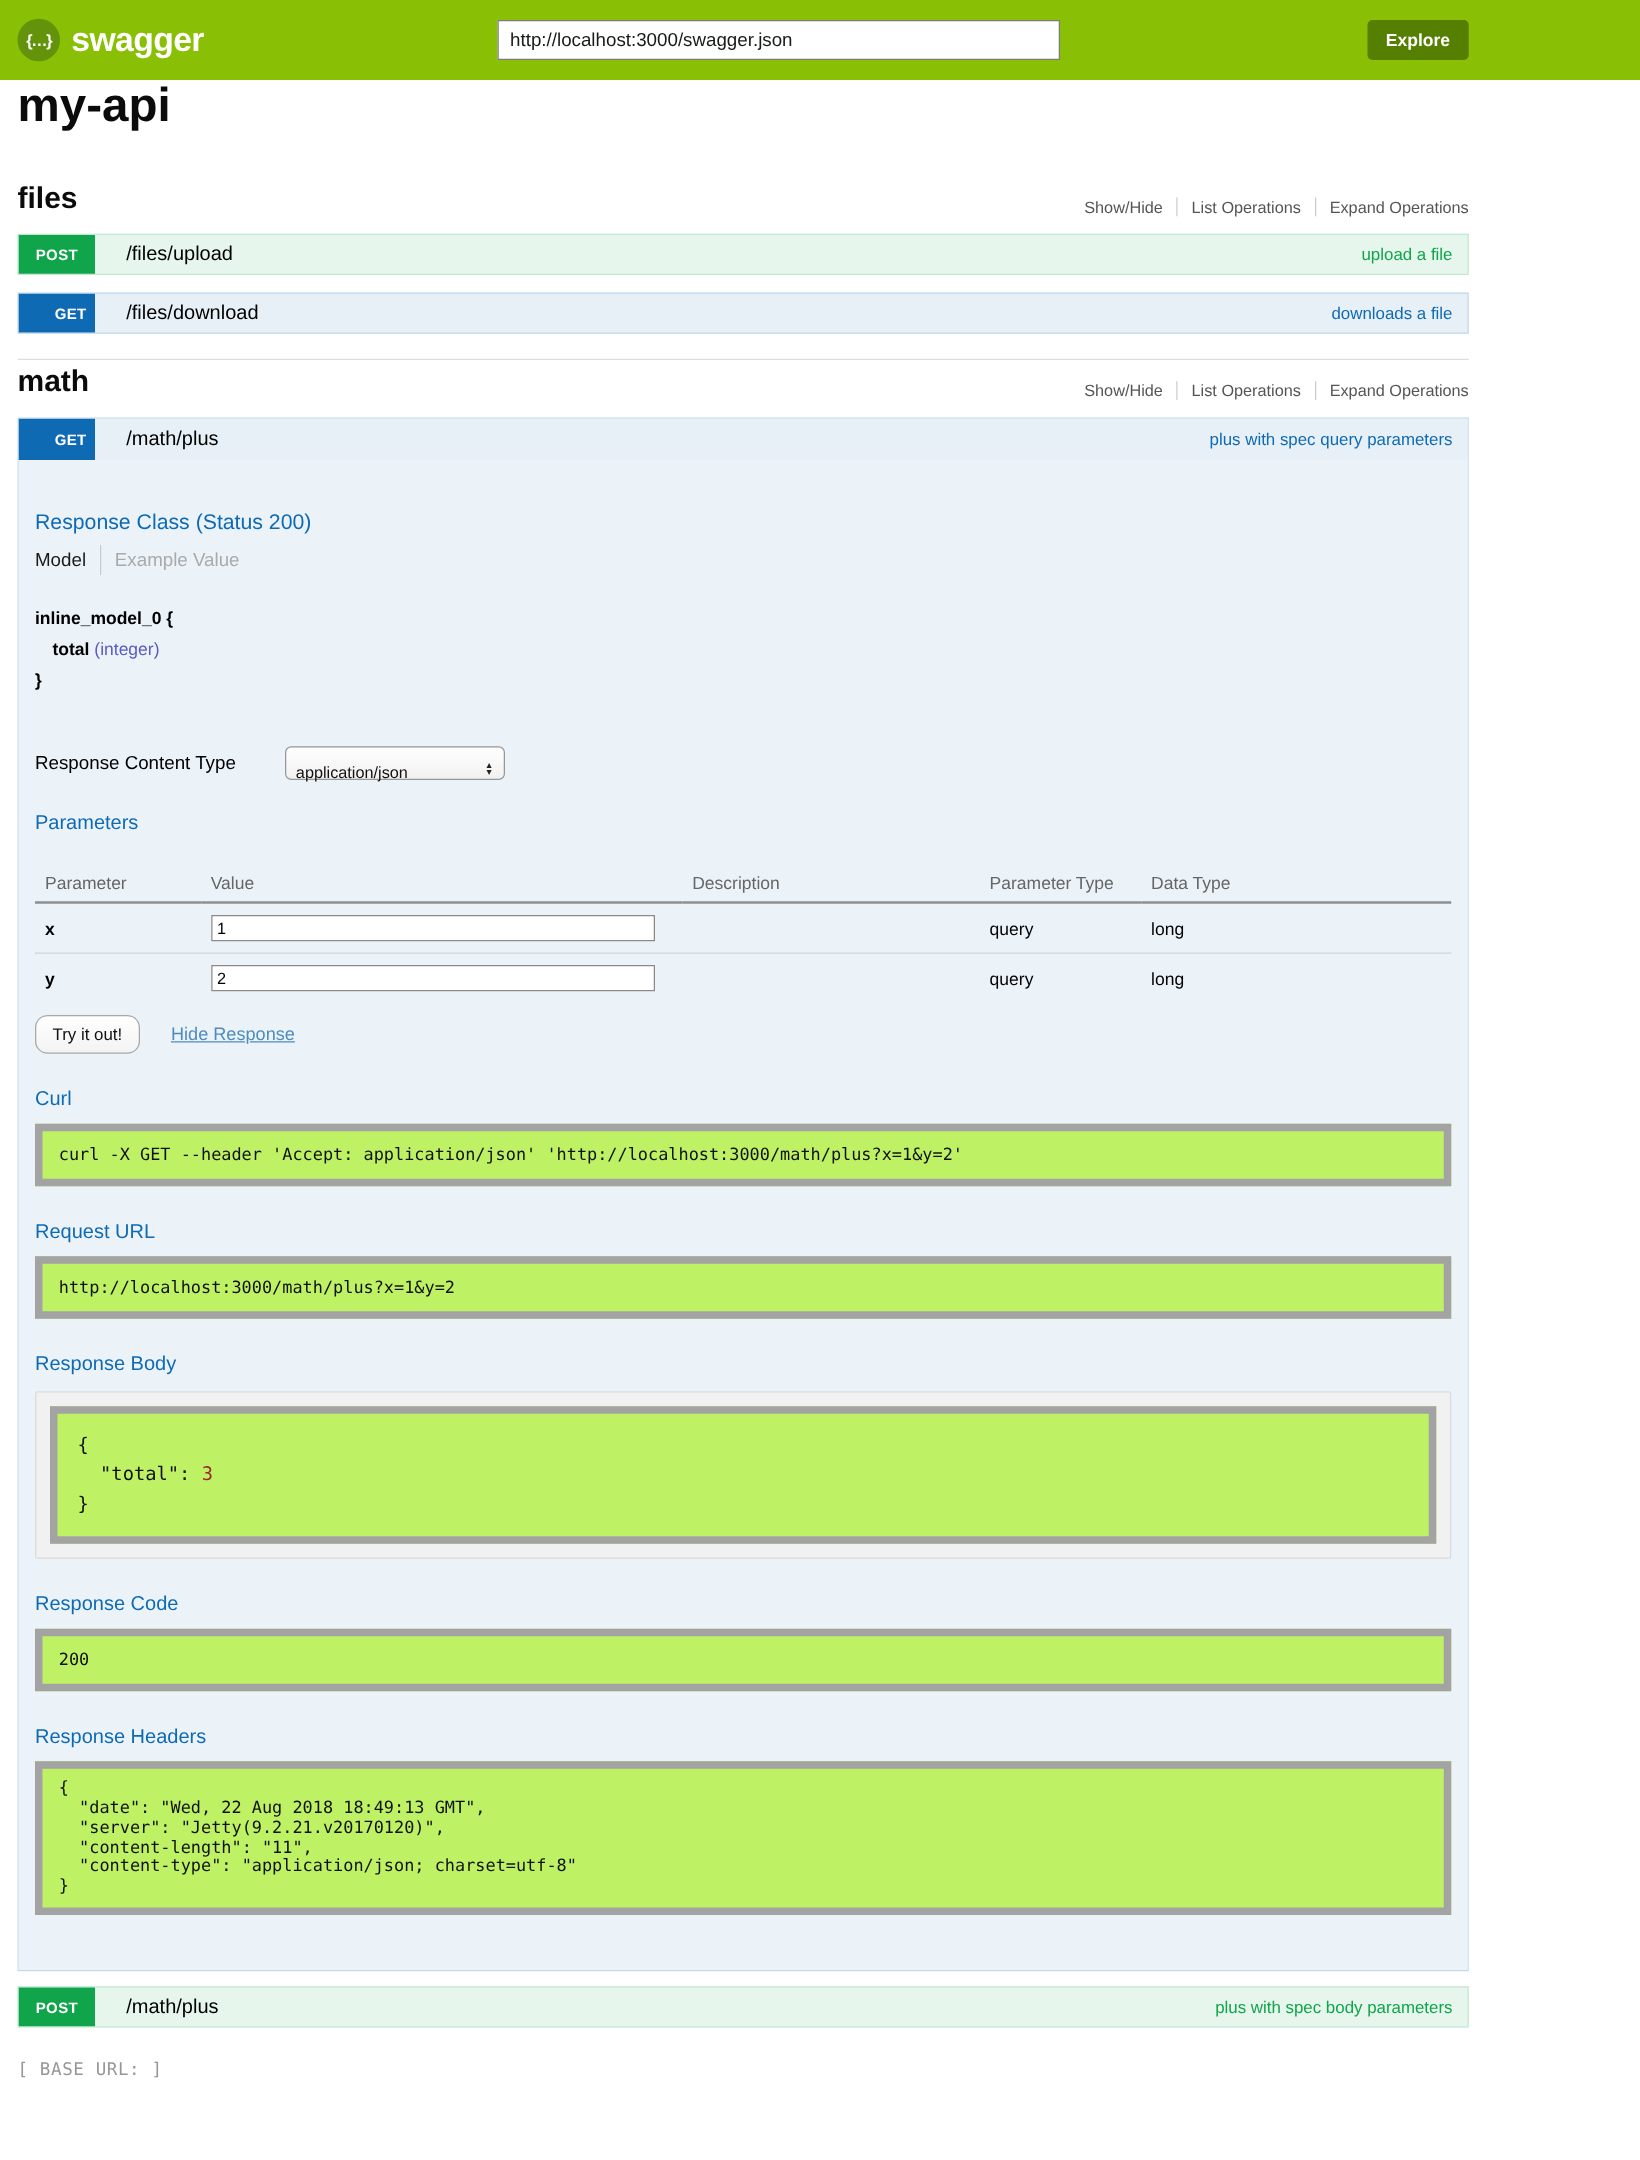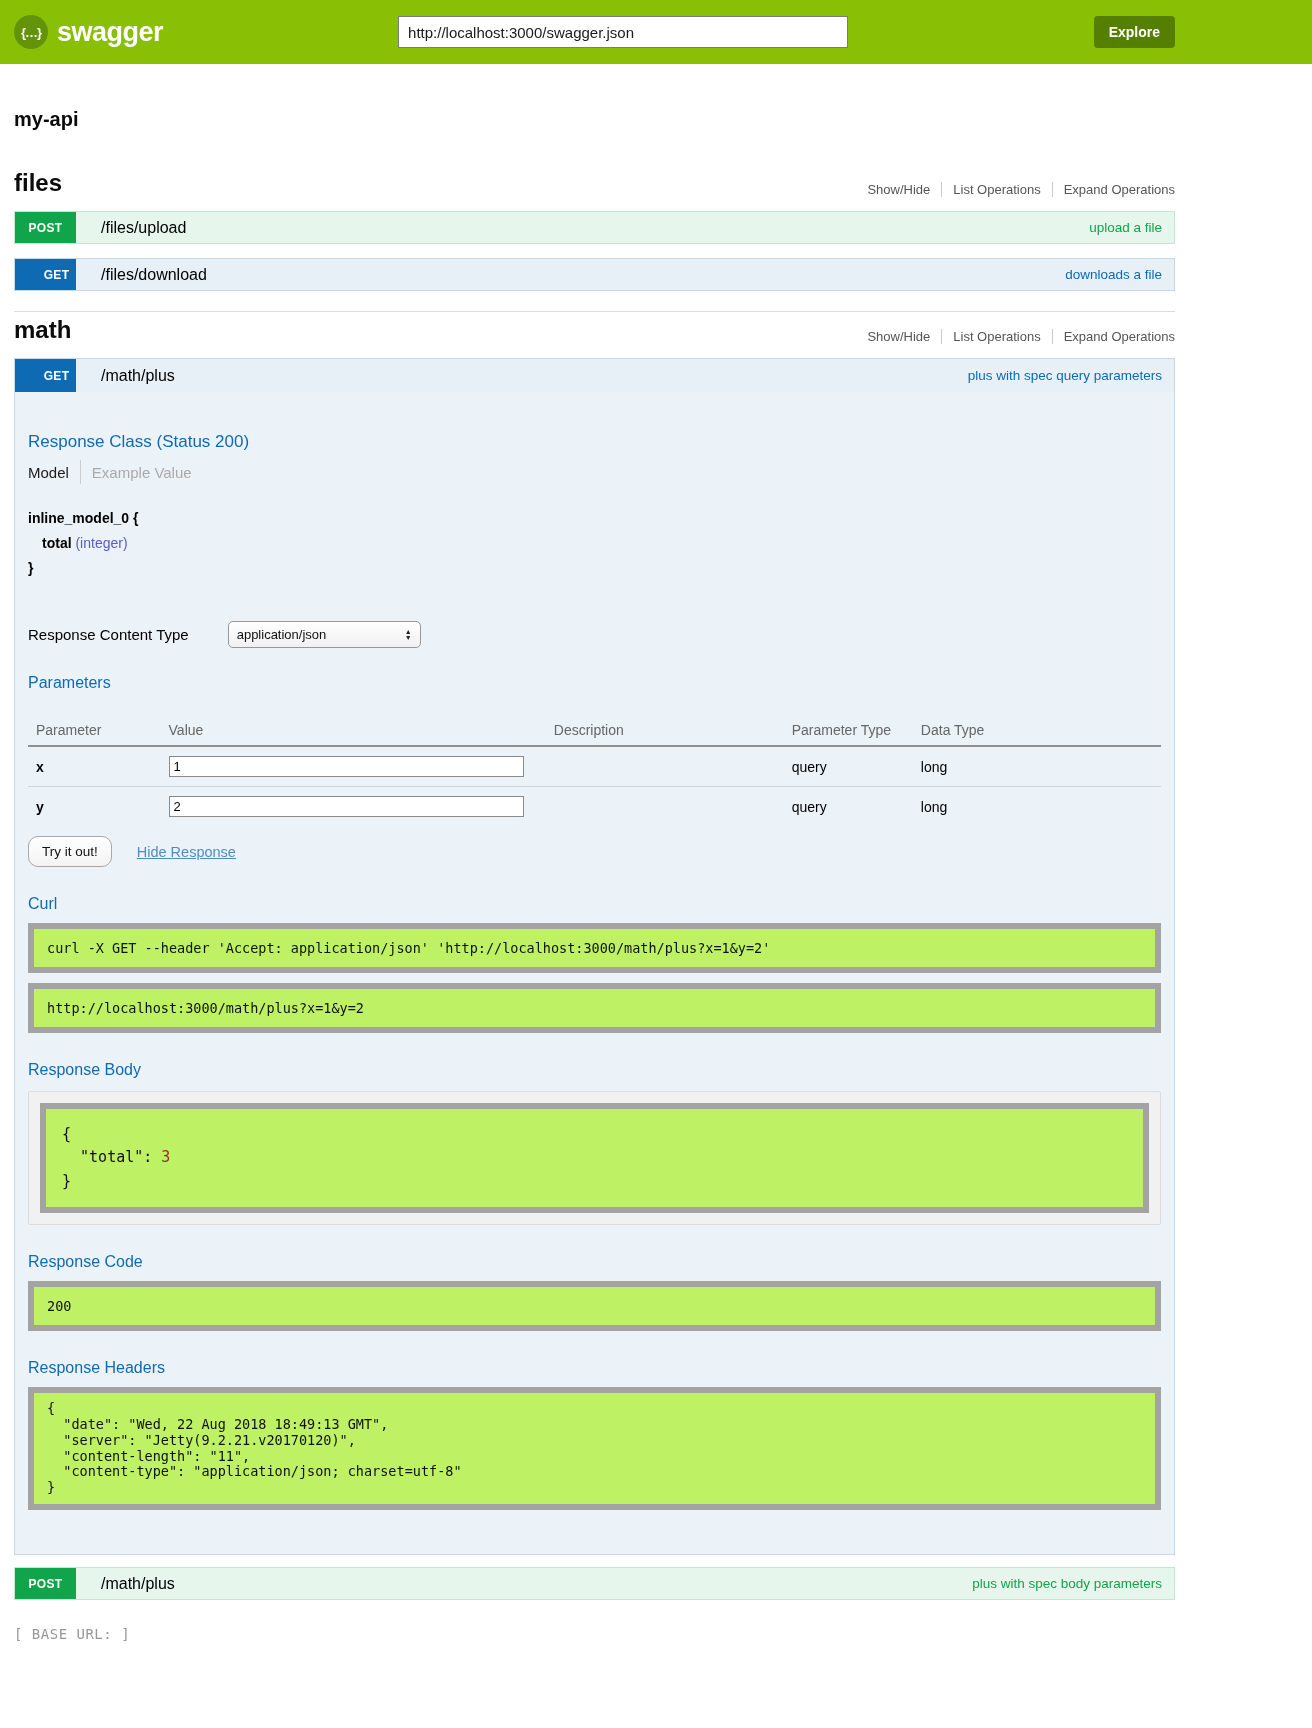--- a/index.html
+++ b/index.html
@@ -15,21 +15,21 @@
                  font-weight: bold; font-size: 13px; letter-spacing: -1px; }
   .logo-text { color: #fff; font-weight: bold; font-size: 27px; letter-spacing: -0.5px; }
   .url-input { width: 450px; height: 32px; border: 1px solid #7b7b7b; background: #fff;
                font-size: 15px; padding: 0 9px; color: #1a1a1a; margin-left: 235px; outline: none; }
   .explore-btn { margin-left: auto; background: #547f00; border: none; border-radius: 4px;
                  color: #fff; font-weight: bold; font-size: 14px; padding: 8px 15px; cursor: pointer;
                  font-family: inherit; }
 
   
   .wrap { width: 1161px; margin-left: 14px; }
-  .api-title { font-size: 20px; font-weight: bold; margin-top: 44px; color: #0b0b0b; }
+  .api-title { font-size: 38px; font-weight: bold; color: #0b0b0b; }
 
   .resource { margin-top: 38px; }
   .resource-head { display: flex; align-items: flex-end; justify-content: space-between; }
   .resource-name { font-size: 24px; font-weight: bold; color: #0b0b0b; }
   .resource-controls { display: flex; align-items: center; font-size: 13px; color: #555; }
   .resource-controls .ctl { color: #555; text-decoration: none; cursor: pointer; }
   .resource-controls .vbar { width: 1px; height: 15px; background: #ccc; margin: 0 11px; }
 
   .section-divider { border: none; border-top: 1px solid #ddd; margin-top: 20px; }
   .resource.after-divider { margin-top: 4px; }
@@ -59,23 +59,23 @@
   .model-tabs .vsep { width: 1px; height: 24px; background: #ccc; margin: 0 11px; }
   .tab-example { color: #aaa; cursor: pointer; }
 
   .model-sig { margin-top: 22px; font-size: 14px; line-height: 25px; }
   .sig-open, .sig-close { font-weight: bold; color: #000; }
   .sig-prop { padding-left: 14px; }
   .sig-prop-name { font-weight: bold; color: #000; }
   .sig-prop-type { color: #5a5ac0; }
 
   .content-type-row { margin-top: 40px; display: flex; align-items: center; font-size: 15px; color: #000; gap: 29px; }
-  .fake-select { width: 193px; height: 27px; margin-left: 10px; border: 1px solid #979797; border-radius: 5px;
-                 background: linear-gradient(#ffffff, #f1f1f1); display: flex; align-items: center;
-                 padding: 0 8px; font-size: 13px; color: #111; cursor: pointer; }
+  .fake-select { width: 176px; height: 27px; margin-left: 10px; border: 1px solid #979797; border-radius: 5px;
+                 background: linear-gradient(#ffffff, #f1f1f1); display: flex; align-items: flex-start;
+                 padding: 12px 8px; font-size: 13px; color: #111; cursor: pointer; }
   .sel-arrows { margin-left: auto; display: flex; flex-direction: column; align-items: center;
                 font-size: 7px; line-height: 6px; color: #222; }
 
   .params-heading { color: #0f6ab4; font-size: 16px; font-weight: normal; margin-top: 26px; }
   table.params { width: 100%; border-collapse: collapse; margin-top: 23px; font-size: 14px; }
   table.params th { text-align: left; font-weight: normal; color: #666; padding: 7px 8px;
                     border-bottom: 2px solid #8f8f8f; }
   table.params td { padding: 9px 8px; vertical-align: middle; }
   table.params tr.param-row-first td { border-bottom: 1px solid #d4d4d4; }
   td.param-name { font-weight: bold; color: #000; }
@@ -230,20 +230,21 @@
         </table>
 
         <div class="actions-row">
           <button class="try-btn">Try it out!</button>
           <a class="hide-response">Hide Response</a>
         </div>
 
         <div class="sub-heading">Curl</div>
         <pre class="cream">curl -X GET --header 'Accept: application/json' 'http://localhost:3000/math/plus?x=1&amp;y=2'</pre>
 
+        <div class="sub-heading">Request URL</div>
         <pre class="cream">http://localhost:3000/math/plus?x=1&amp;y=2</pre>
 
         <div class="sub-heading">Response Body</div>
         <div class="response-body-wrap">
           <pre class="cream"><span>{</span>
 <span>  "total":</span> <span class="json-num">3</span>
 <span>}</span></pre>
         </div>
 
         <div class="sub-heading">Response Code</div>

